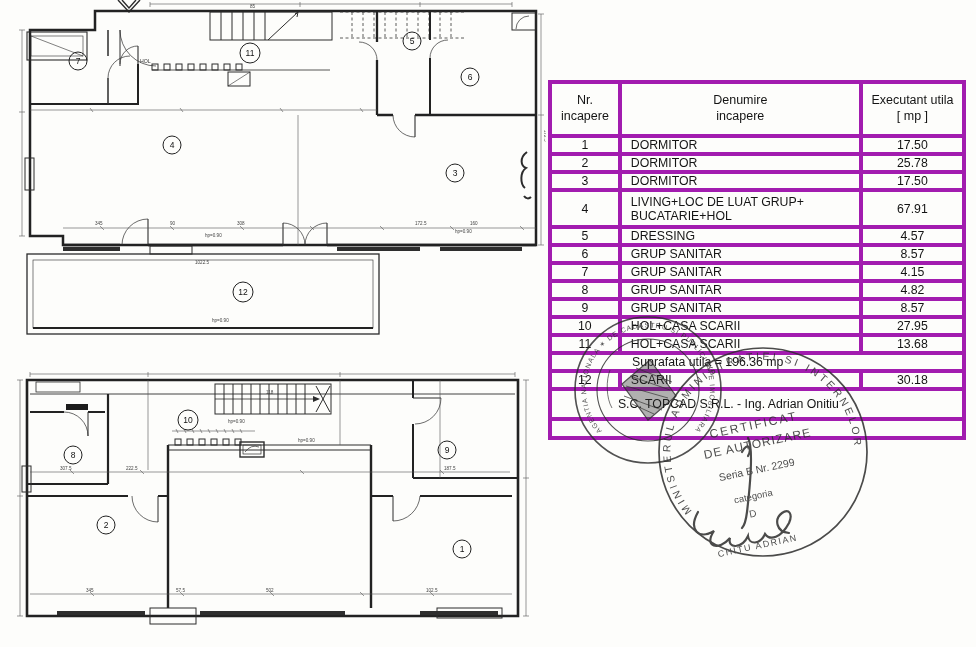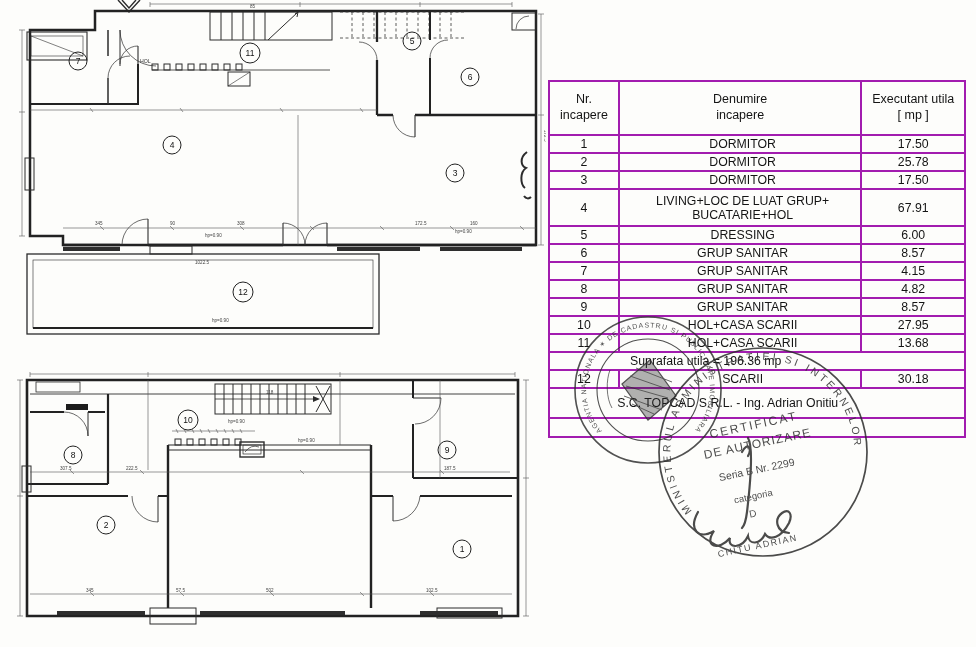--- a/index.html
+++ b/index.html
@@ -10,24 +10,24 @@
   .thin{stroke:#2c2c2c;fill:none;}
   .dim{stroke:#555;stroke-width:.6;fill:none;}
   .dsh{stroke:#333;stroke-width:.8;fill:none;stroke-dasharray:3 2.5;}
   .rmcirc{stroke:#222;stroke-width:1;fill:none;}
   .rmnum{font-size:8.5px;fill:#111;text-anchor:middle;}
   .tiny{font-size:4.6px;fill:#444;}
   .note{font-size:5.2px;fill:#333;}
   
   #tbl{position:absolute;left:548px;top:80px;width:418px;border-collapse:collapse;
        font-size:12.3px;color:#141414;}
-  #tbl td,#tbl th{border:2px solid #a21caf;padding:0 4px;font-weight:normal;}
+  #tbl td,#tbl th{border:4px solid #a21caf;padding:0 4px;font-weight:normal;}
   #tbl{border:2px solid #2e2e2e;}
   #tbl .c{text-align:center;}
-  #tbl .l{text-align:center;padding-left:9px;}
+  #tbl .l{text-align:left;padding-left:9px;}
   #tbl .hd{height:54px;font-size:12.5px;line-height:1.25;}
   #tbl tr.r{height:18px;}
   #tbl tr.r2{height:37px;}
   #tbl tr.rx{height:23px;}
   #tbl tr.rt{height:30px;}
   #tbl tr.re{height:19px;}
   #tbl td.span{padding-left:80px;}
   #tbl td.nbr{border-right:none;padding-left:48px;}
   #tbl td.nbl{border-left:none;}
   
@@ -275,21 +275,21 @@
           <td class="c">4</td>
       <td class="l">
             <div>LIVING+LOC DE LUAT GRUP+</div>
             <div>BUCATARIE+HOL</div>
           </td>
       <td class="c">67.91</td>
         </tr>
   <tr class="r">
           <td class="c">5</td>
           <td class="l">DRESSING</td>
-          <td class="c">6.00</td>
+          <td class="c">4.57</td>
         </tr>
   <tr class="r">
           <td class="c">6</td>
           <td class="l">GRUP SANITAR</td>
           <td class="c">8.57</td>
         </tr>
   <tr class="r">
           <td class="c">7</td>
           <td class="l">GRUP SANITAR</td>
           <td class="c">4.15</td>

